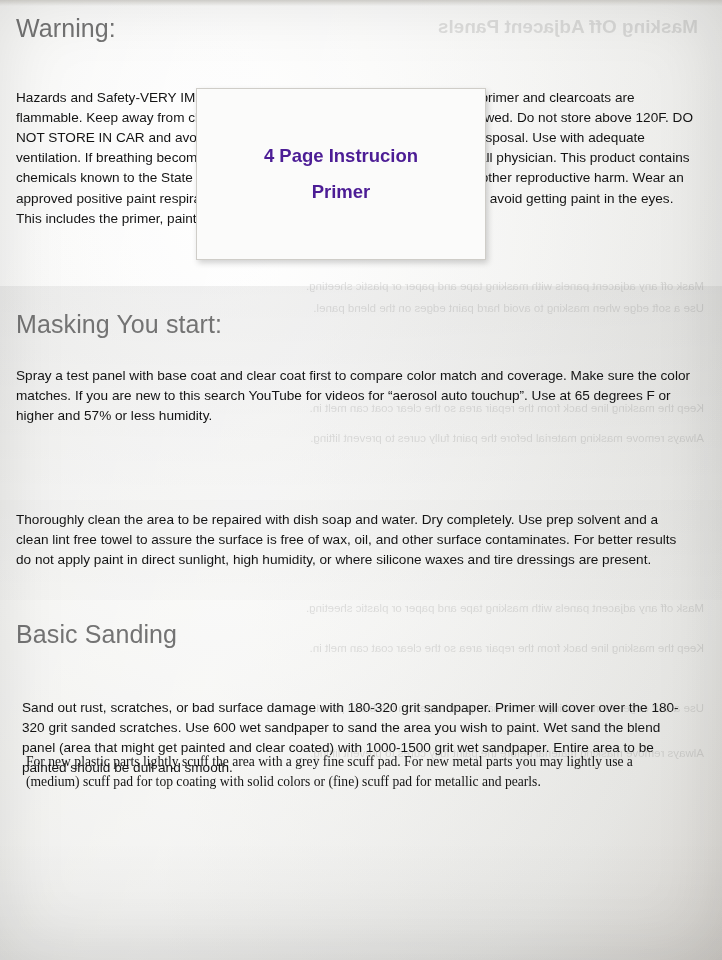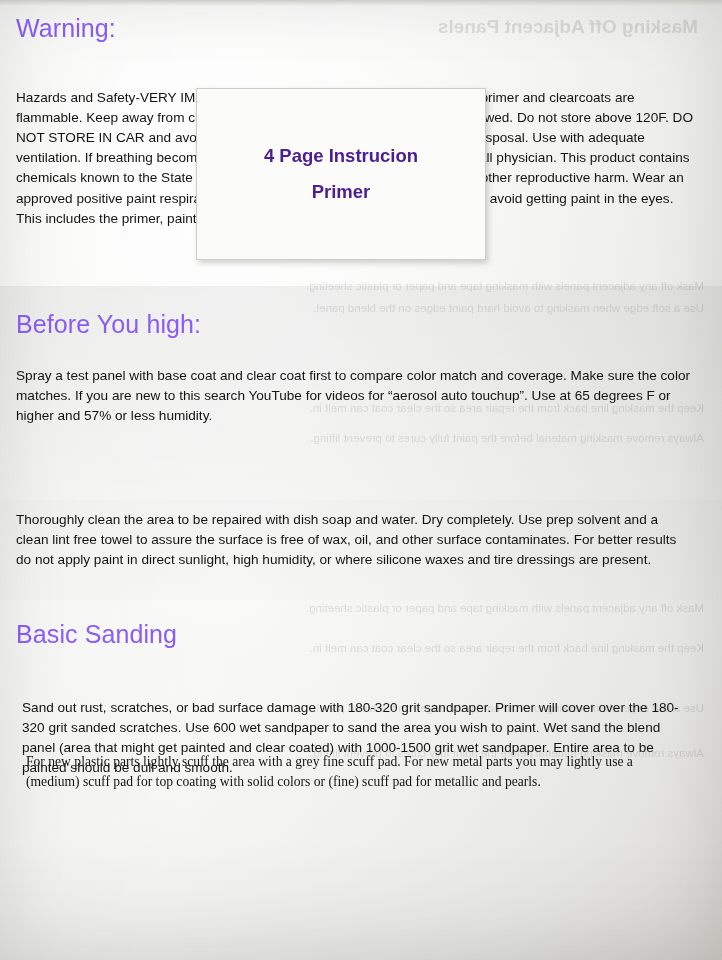--- a/index.html
+++ b/index.html
@@ -48,21 +48,21 @@
   .content {
     position: absolute;
     inset: 0;
     padding: 0;
   }
 
   h1.sec {
     font-size: 25px;
     font-weight: normal;
     margin: 0;
-    color: #8b5cf6;
+    color: #737373;
     letter-spacing: 0.1px;
   }
 
   p.body {
     font-size: 13.6px;
     line-height: 1.48;
     margin: 0;
     color: #141414;
   }
 
@@ -157,21 +157,21 @@
 <div class="content">
 
   <div class="blk" style="left:16px; top:14px; width:690px;">
     <h1 class="sec">Warning:</h1>
   </div>
   <div class="blk" style="left:16px; top:88px; width:678px;">
     <p class="body">Hazards and Safety-VERY IMPORTANT! All aerosol touch-up paint including primer and clearcoats are flammable. Keep away from children. Call a physician IMMEDIATELY if swallowed. Do not store above 120F. DO NOT STORE IN CAR and avoid freezing. Follow local regulations for proper disposal. Use with adequate ventilation. If breathing becomes difficult, stop product use immediately and call physician. This product contains chemicals known to the State of California to cause birth defects, cancer and other reproductive harm. Wear an approved positive paint respirator and WEAR safety goggles when spraying to avoid getting paint in the eyes. This includes the primer, paint and clearcoat.</p>
   </div>
 
   <div class="blk" style="left:16px; top:310px; width:690px;">
-    <h1 class="sec">Before You high:</h1>
+    <h1 class="sec">Masking You start:</h1>
   </div>
   <div class="blk" style="left:16px; top:366px; width:682px;">
     <p class="body">Spray a test panel with base coat and clear coat first to compare color match and coverage. Make sure the color matches.  If you are new to this search YouTube for videos for “aerosol auto touchup”.  Use at 65 degrees F or higher and 57% or less humidity.</p>
   </div>
 
   <div class="blk" style="left:16px; top:620px; width:690px;">
     <h1 class="sec">Basic Sanding</h1>
   </div>
 
   <div class="blk" style="left:16px; top:510px; width:676px;">

